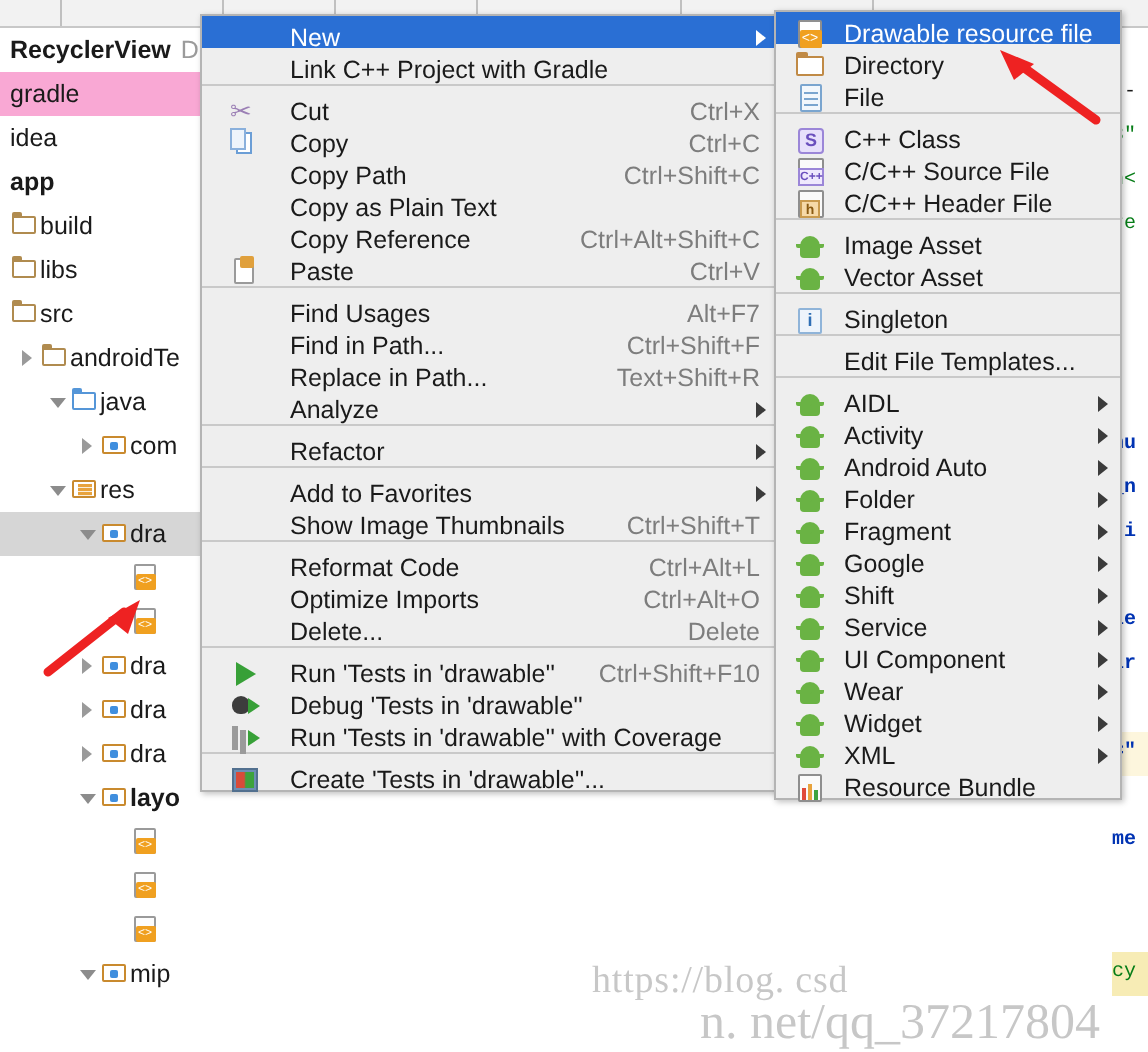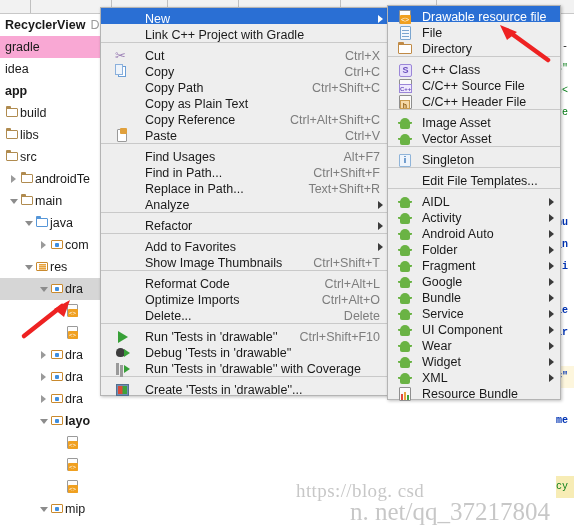--- a/index.html
+++ b/index.html
@@ -158,23 +158,20 @@
       <div class="trow">
         <span class="tw" style="left: -6px;"><span class="arrow"></span><span class="ico folder"></span><span class="tlbl">libs</span></span>
       </div>
       <div class="trow">
         <span class="tw" style="left: -6px;"><span class="arrow"></span><span class="ico folder"></span><span class="tlbl">src</span></span>
       </div>
       <div class="trow">
         <span class="tw" style="left: 9px;"><span class="arrow r"></span><span class="ico folder"></span><span class="tlbl">androidTe</span></span>
       </div>
       <div class="trow">
-        <span class="tw" style="left: 9px;"><span class="arrow d"></span><span class="ico folder"></span><span class="tlbl">main</span></span>
-      </div>
-      <div class="trow">
         <span class="tw" style="left: 24px;"><span class="arrow d"></span><span class="ico jfolder"></span><span class="tlbl">java</span></span>
       </div>
       <div class="trow">
         <span class="tw" style="left: 39px;"><span class="arrow r"></span><span class="ico bfolder"></span><span class="tlbl">com</span></span>
       </div>
       <div class="trow">
         <span class="tw" style="left: 24px;"><span class="arrow d"></span><span class="ico rfolder"></span><span class="tlbl">res</span></span>
       </div>
       <div class="trow hl-grey">
         <span class="tw" style="left: 39px;"><span class="arrow d"></span><span class="ico bfolder"></span><span class="tlbl">dra</span></span>
@@ -338,27 +335,27 @@
       <span class="mlbl">Create 'Tests in 'drawable''...</span>
     </div>
   </div>
 
 <div class="menu" id="submenu">
     <div class="mi sel">
       <span class="mico ic-draw"></span>
       <span class="mlbl">Drawable resource file</span>
     </div>
     <div class="mi">
+      <span class="mico ic-dir"></span>
+      <span class="mlbl">Directory</span>
+    </div>
+    <div class="mi">
       <span class="mico ic-file"></span>
       <span class="mlbl">File</span>
     </div>
-    <div class="mi">
-      <span class="mico ic-dir"></span>
-      <span class="mlbl">Directory</span>
-    </div>
     <div class="msep"></div>
     <div class="mi">
       <span class="mico ic-cpc"></span>
       <span class="mlbl">C++ Class</span>
     </div>
     <div class="mi">
       <span class="mico ic-cps"></span>
       <span class="mlbl">C/C++ Source File</span>
     </div>
     <div class="mi">
@@ -409,21 +406,21 @@
       <span class="mlbl">Fragment</span>
       <span class="sub-arrow"></span>
     </div>
     <div class="mi">
       <span class="mico ic-and"></span>
       <span class="mlbl">Google</span>
       <span class="sub-arrow"></span>
     </div>
     <div class="mi">
       <span class="mico ic-and"></span>
-      <span class="mlbl">Bundle</span>
+      <span class="mlbl">Shift</span>
       <span class="sub-arrow"></span>
     </div>
     <div class="mi">
       <span class="mico ic-and"></span>
       <span class="mlbl">Service</span>
       <span class="sub-arrow"></span>
     </div>
     <div class="mi">
       <span class="mico ic-and"></span>
       <span class="mlbl">UI Component</span>

